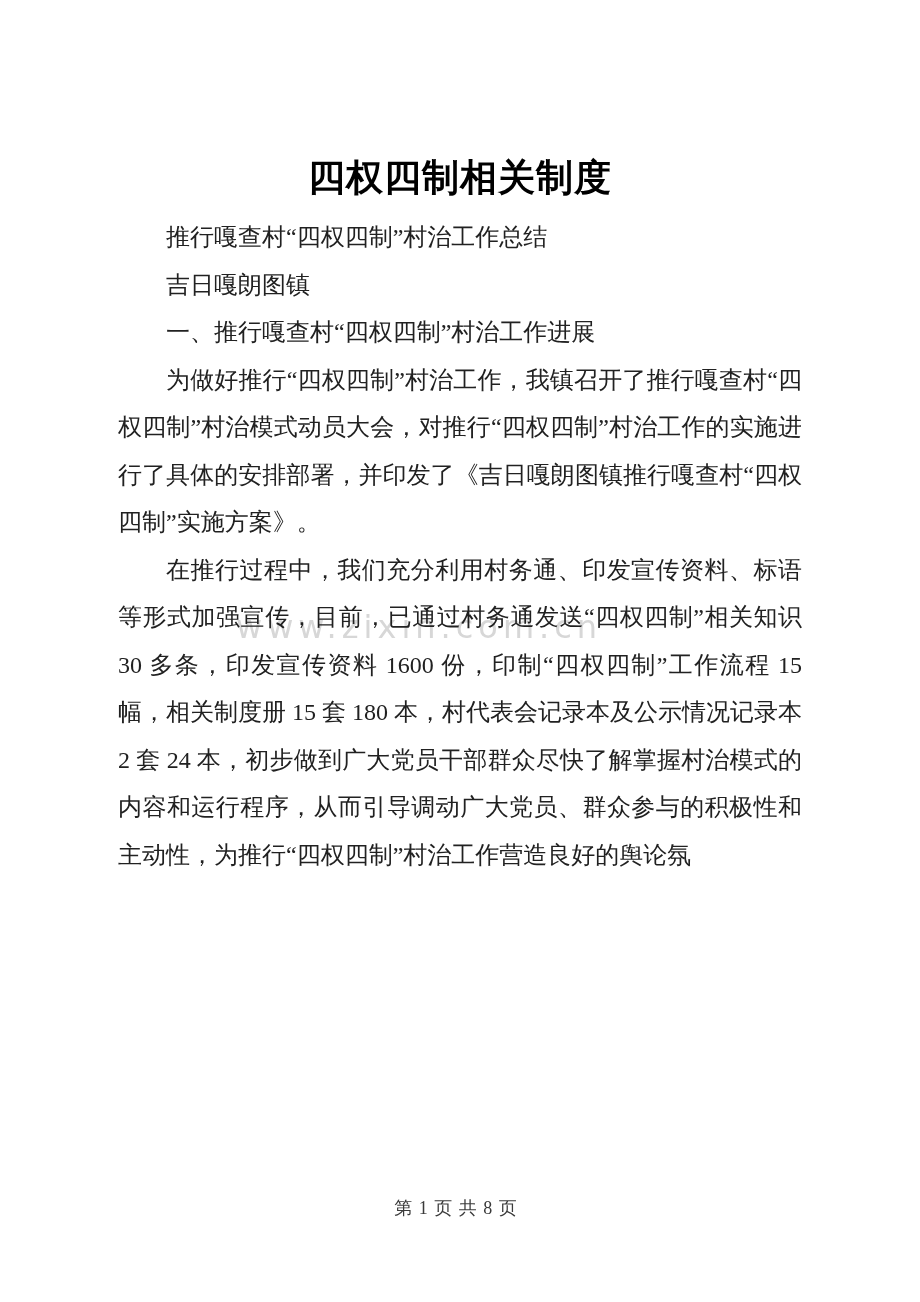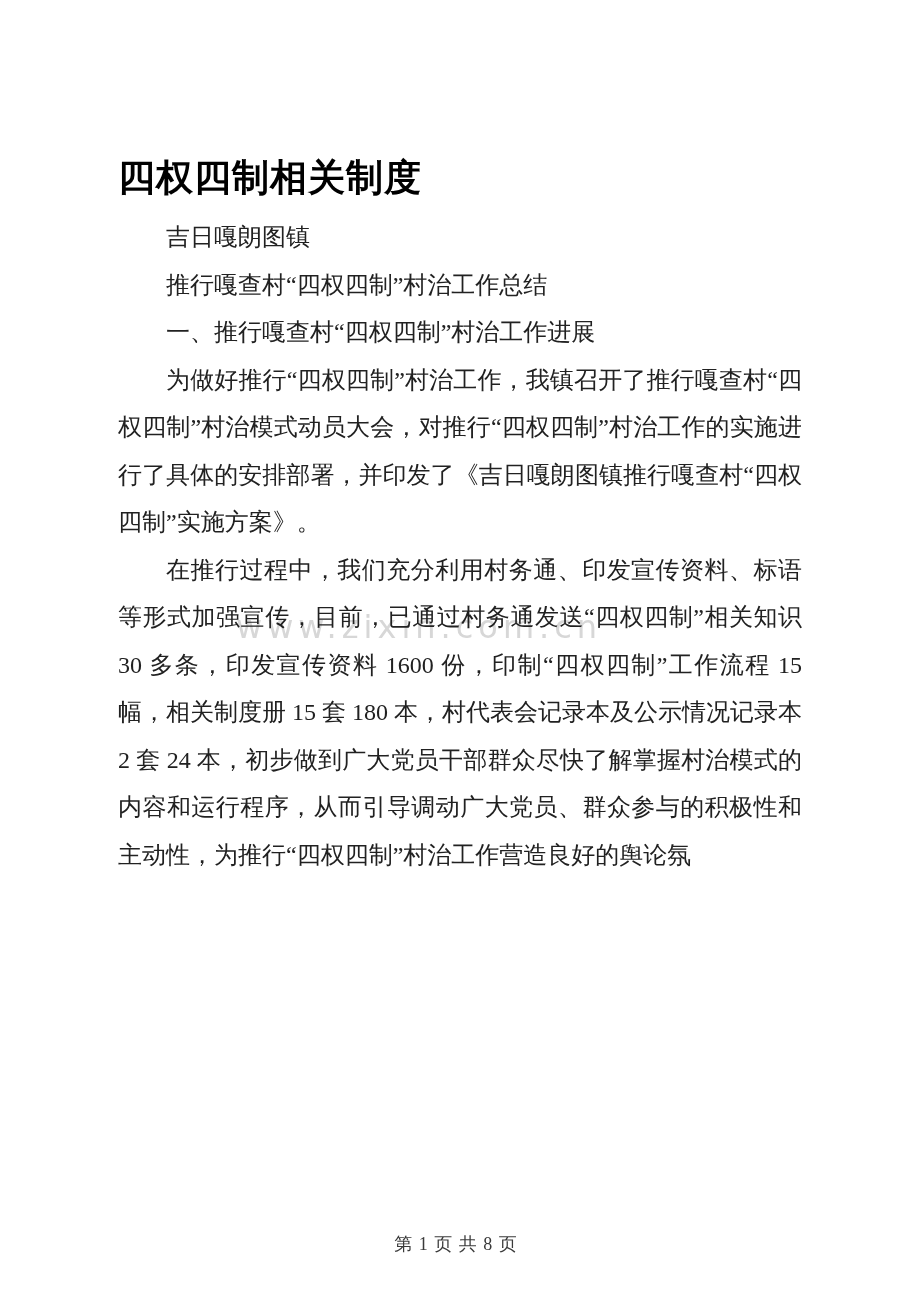--- a/index.html
+++ b/index.html
@@ -30,20 +30,21 @@
   }
   .content {
     position: absolute;
     left: 118px;
     top: 0;
     width: 684px;
     z-index: 1;
     padding-top: 150px;
   }
   .doc-title {
+    text-align: center;
     font-weight: bold;
     font-size: 37px;
     line-height: 56px;
     color: #000000;
     letter-spacing: 1px;
     margin: 0 0 8px 0;
   }
   .line, .para {
     font-size: 24px;
     line-height: 47.5px;
@@ -53,21 +54,21 @@
   .indent2 {
     text-indent: 2em;
   }
   .para {
     text-align: justify;
     text-justify: inter-ideograph;
   }
   .footer {
     position: absolute;
     left: 0;
-    top: 1232px;
+    top: 1196px;
     width: 868px;
     text-align: center;
     text-indent: 44px;
     z-index: 1;
   }
   .footer .page-num {
     font-size: 18px;
     color: #3a3a3a;
     letter-spacing: 1px;
   }
@@ -76,23 +77,23 @@
 <body>
 
 <div class="page">
 
   <div class="watermark">www.zixin.com.cn</div>
 
   <div class="content">
 
     <h1 class="doc-title">四权四制相关制度</h1>
 
+    <p class="line indent2">推行嘎查村“四权四制”村治工作总结</p>
+
     <p class="line indent2">吉日嘎朗图镇</p>
-
-    <p class="line indent2">推行嘎查村“四权四制”村治工作总结</p>
 
 
     <p class="line indent2">一、推行嘎查村“四权四制”村治工作进展</p>
 
     <p class="para indent2">为做好推行“四权四制”村治工作，我镇召开了推行嘎查村“四权四制”村治模式动员大会，对推行“四权四制”村治工作的实施进行了具体的安排部署，并印发了《吉日嘎朗图镇推行嘎查村“四权四制”实施方案》。</p>
 
     <p class="para indent2">在推行过程中，我们充分利用村务通、印发宣传资料、标语等形式加强宣传，目前，已通过村务通发送“四权四制”相关知识 30 多条，印发宣传资料 1600 份，印制“四权四制”工作流程 15 幅，相关制度册 15 套 180 本，村代表会记录本及公示情况记录本 2 套 24 本，初步做到广大党员干部群众尽快了解掌握村治模式的内容和运行程序，从而引导调动广大党员、群众参与的积极性和主动性，为推行“四权四制”村治工作营造良好的舆论氛</p>
 
   </div>
 

